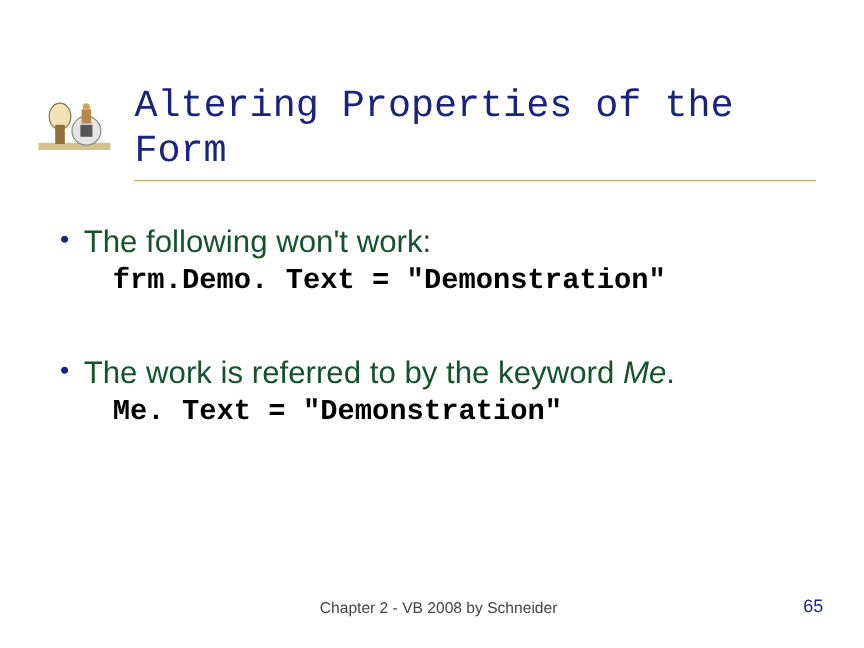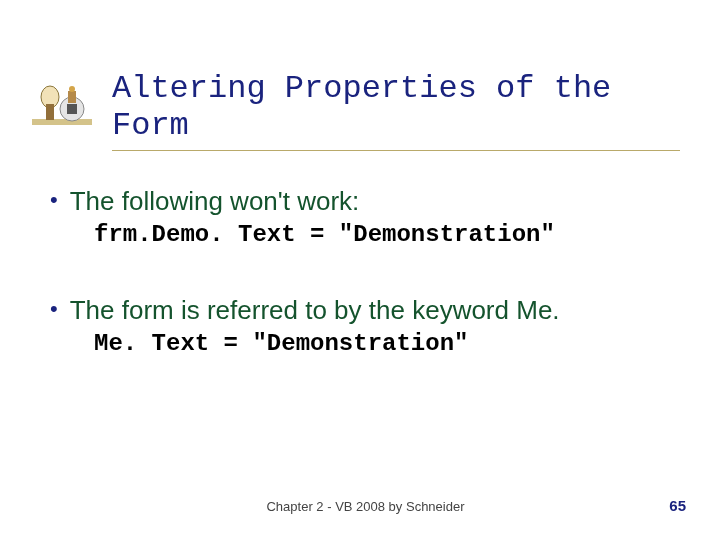--- a/index.html
+++ b/index.html
@@ -59,20 +59,21 @@
     color: #1a237e;
     font-size: 22px;
     line-height: 30px;
   }
   .bullet-text {
     font-size: 26px;
     color: #14532d;
     line-height: 32px;
   }
   .me-keyword {
+    font-style: italic;
   }
   .code-line {
     font-family: "Courier New", Courier, monospace;
     font-size: 24px;
     font-weight: bold;
     color: #000000;
     margin-left: 44px;
     margin-top: 4px;
   }
   .footer {
@@ -88,21 +89,20 @@
   .footer-text {
     font-size: 13px;
     color: #444;
   }
   .page-number {
     position: absolute;
     right: 34px;
     bottom: 26px;
     font-size: 15px;
     color: #1a237e;
-    font-weight: bold;
   }
 </style>
 </head>
 <body>
 
 <div class="slide">
 
   <div class="header">
     <div class="logo">
       <svg viewBox="0 0 64 64" width="64" height="64">
@@ -124,21 +124,21 @@
         <div class="bullet-row">
           <span class="bullet-dot">•</span>
           <span class="bullet-text">The following won't work:</span>
         </div>
         <div class="code-line">frm.Demo. Text = "Demonstration"</div>
       </li>
       <li class="bullet">
         <div class="bullet-row">
           <span class="bullet-dot">•</span>
           <span class="bullet-text">
-            <span>The form is referred to by the keyword </span><span class="me-keyword">Me</span><span>.</span>
+            <span>The work is referred to by the keyword </span><span class="me-keyword">Me</span><span>.</span>
           </span>
         </div>
         <div class="code-line">Me. Text = "Demonstration"</div>
       </li>
     </ul>
   </div>
 
   <div class="footer">
     <span class="footer-text">Chapter 2 - VB 2008 by Schneider</span>
   </div>

